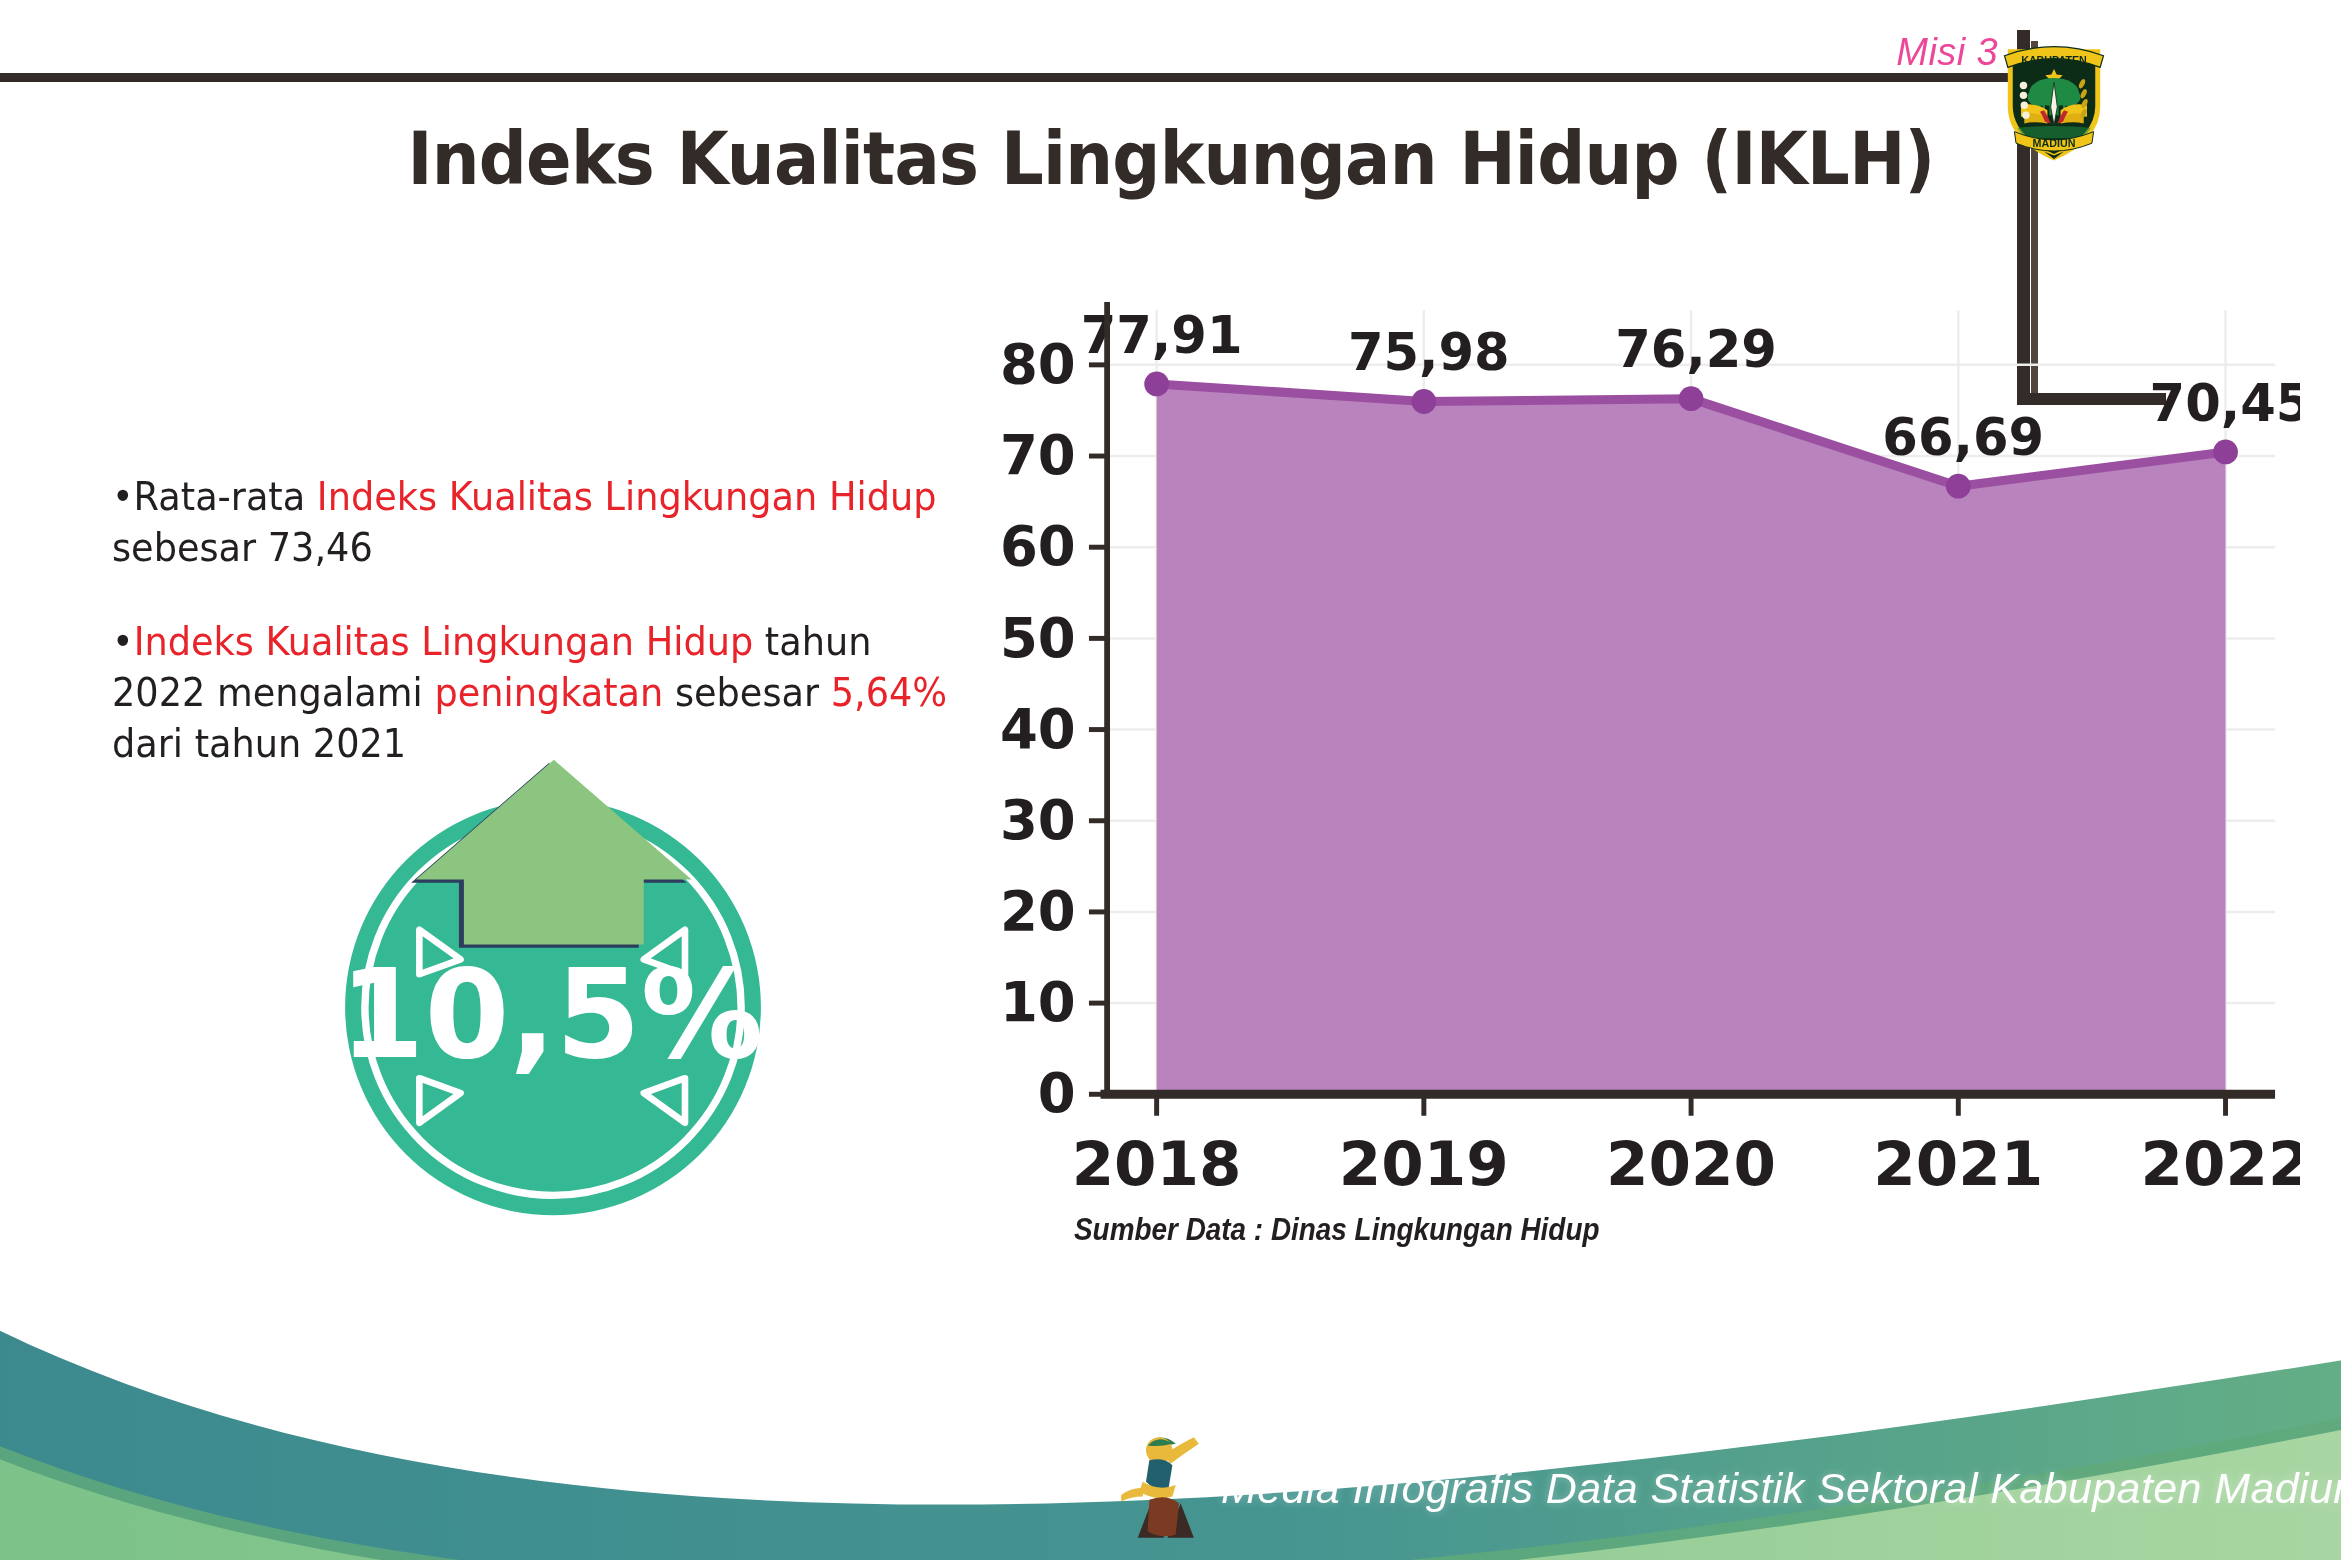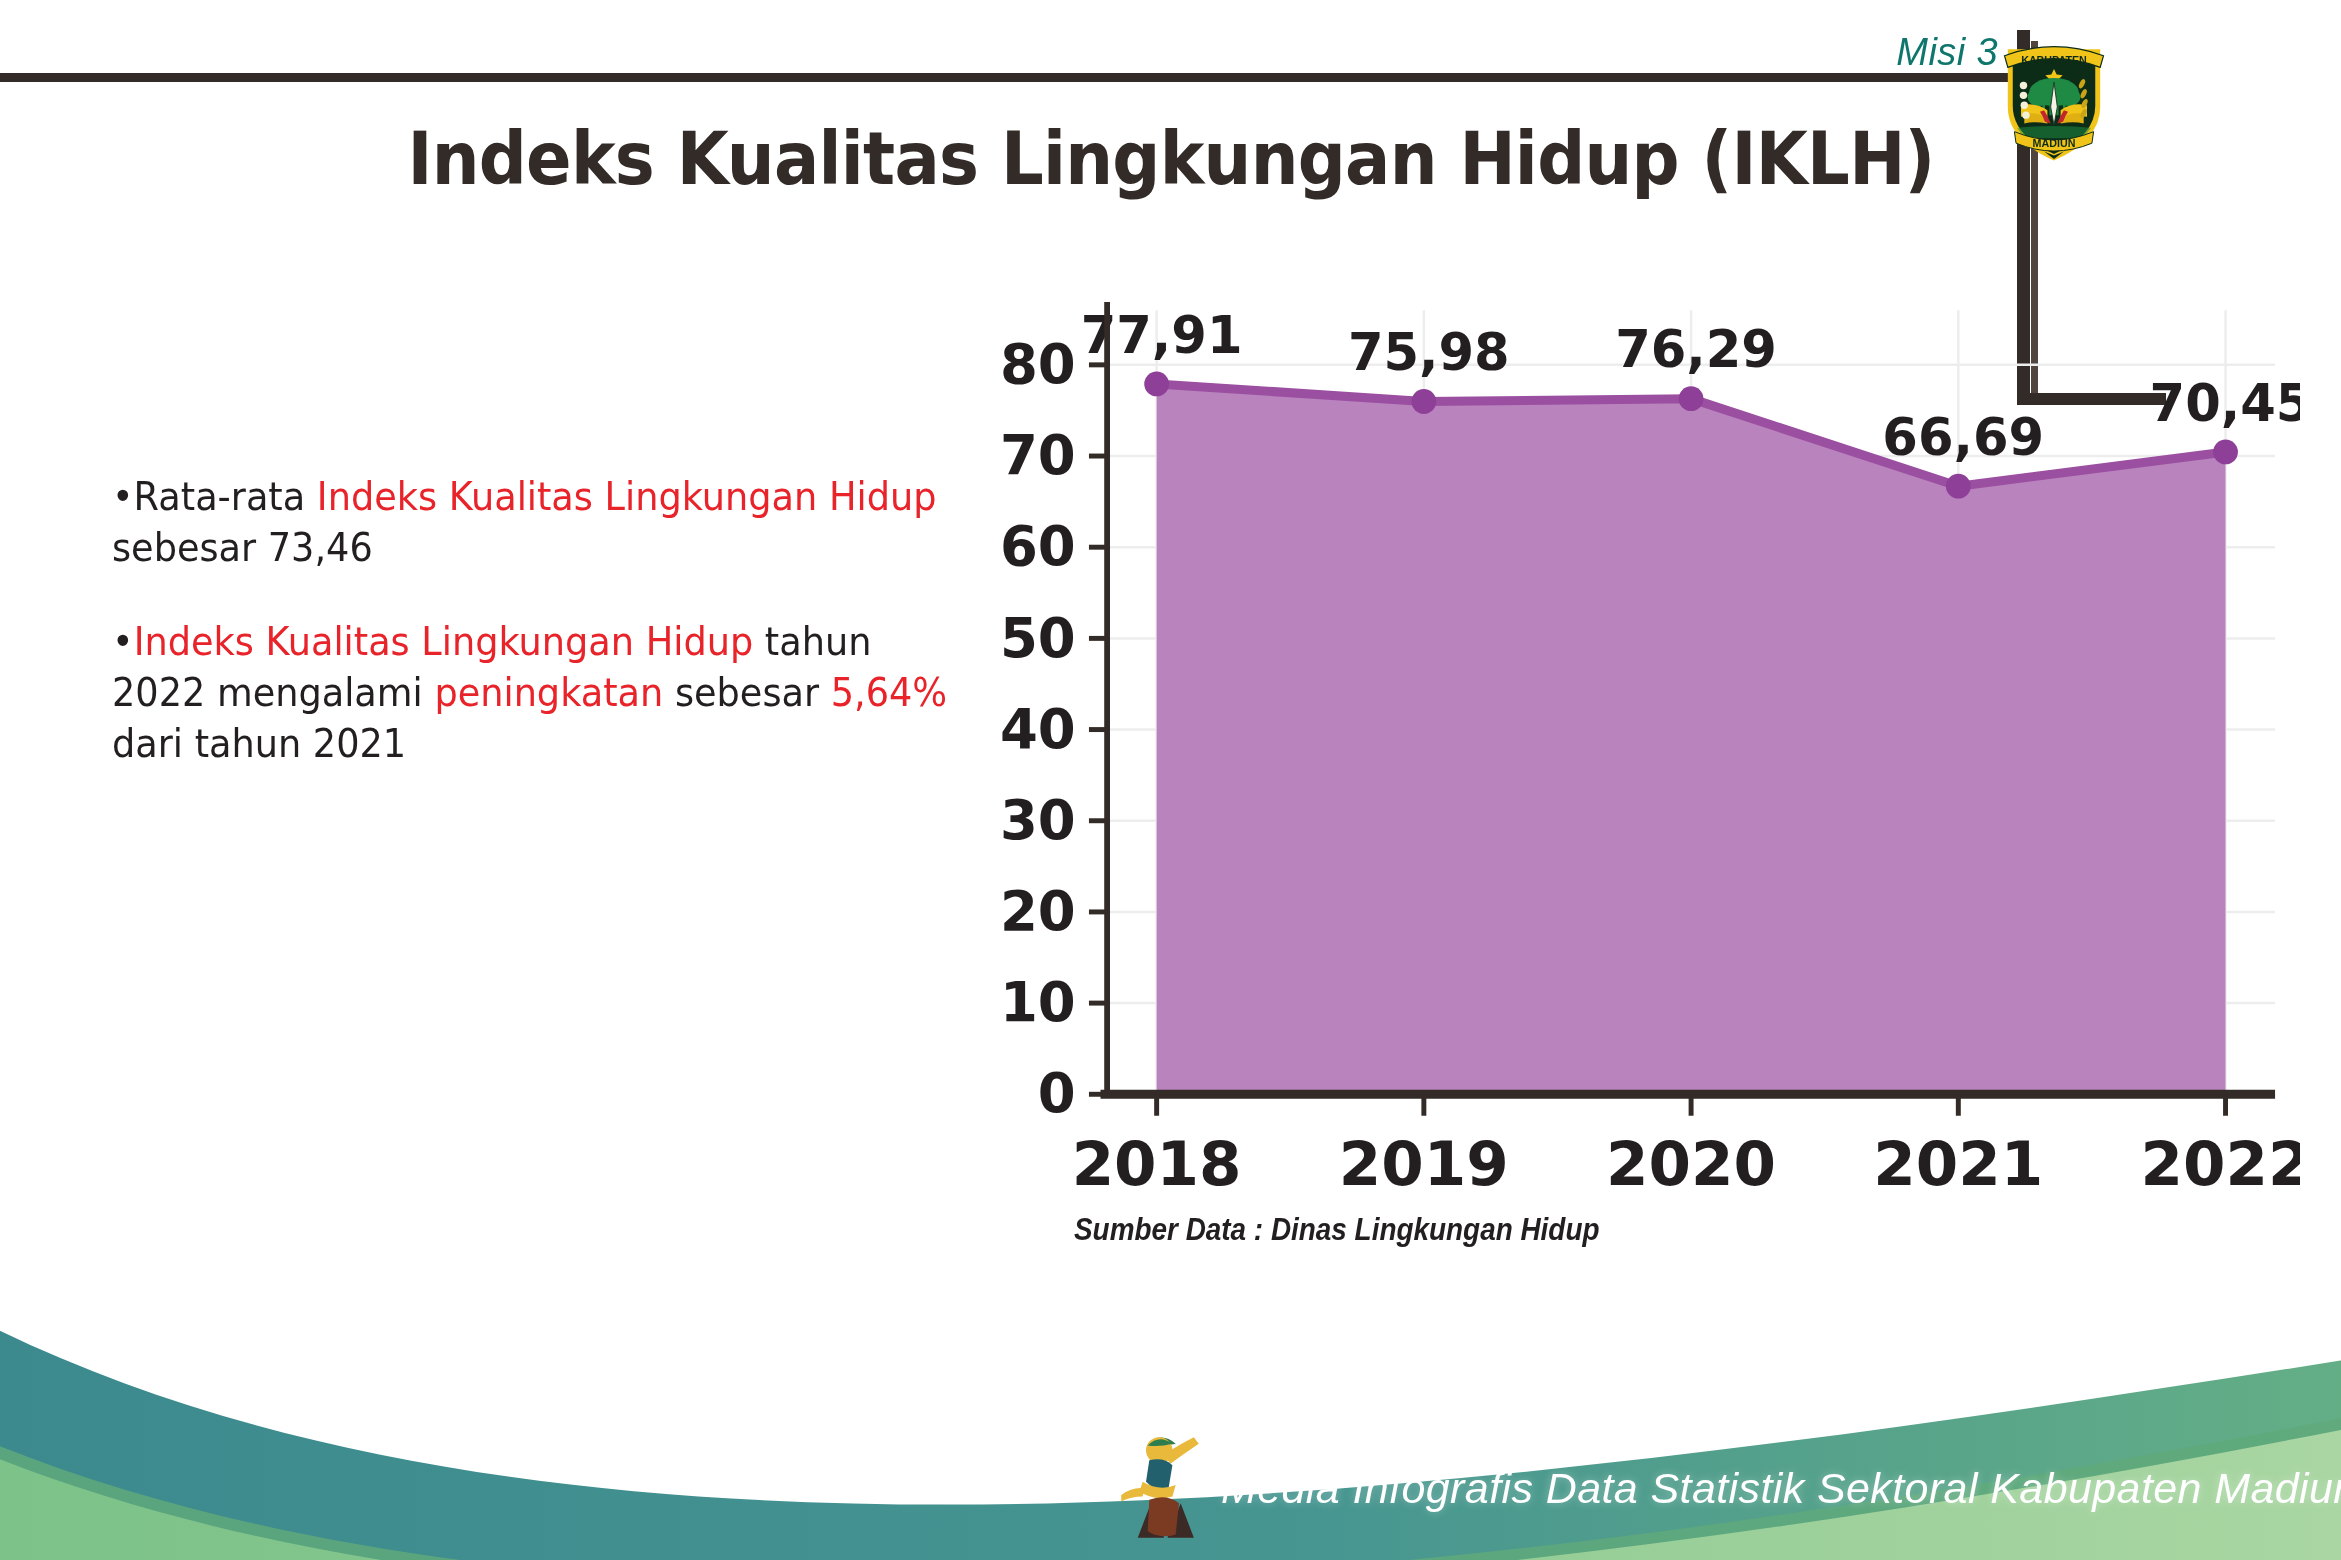--- a/index.html
+++ b/index.html
@@ -25,21 +25,21 @@
     position:absolute;left:2017px;top:393px;width:149px;height:11.6px;
     background:#332B27;
   }
   .bracket-shade-v{
     position:absolute;left:2031px;top:41px;width:7.4px;height:363px;background:#50463F;
   }
   .misi{
     position:absolute;left:1800px;top:23px;width:198px;height:58px;
     text-align:right;
     font-family:"Liberation Sans", sans-serif;
-    font-style:italic;font-size:38px;color:#0f766e;letter-spacing:0.4px;
+    font-style:italic;font-size:38px;color:#ec4899;letter-spacing:0.4px;
     line-height:58px;
   }
   .emblem{
     position:absolute;left:1996px;top:31px;width:116px;height:132px;
   }
   .page-title{
     position:absolute;left:0;top:116px;width:2342px;
     text-align:center;
     font-family:"DejaVu Sans", sans-serif;
     font-weight:bold;
@@ -163,20 +163,41 @@
     </svg>
   </div>
 
   <div class="page-title">Indeks Kualitas Lingkungan Hidup (IKLH)</div>
 
   <div class="bullets">
     <div class="bullet" id="bullet0"><span>•Rata-rata </span><span class="red">Indeks Kualitas Lingkungan Hidup</span><span> sebesar 73,46</span></div>
     <div class="bullet" id="bullet1"><span>•</span><span class="red">Indeks Kualitas Lingkungan Hidup</span><span> tahun 2022 mengalami </span><span class="red">peningkatan</span><span> sebesar </span><span class="red">5,64%</span><span> dari tahun 2021</span></div>
   </div>
 
+  <div class="badge-wrap">
+    <svg viewBox="0 0 560 600" width="462" height="495">
+
+      <circle cx="280" cy="330" r="252" fill="#35B894"></circle>
+      <circle cx="280" cy="330" r="228" fill="none" stroke="#FFFFFF" stroke-width="9"></circle>
+
+      <g fill="none" stroke="#FFFFFF" stroke-width="8" stroke-linejoin="round">
+        <path d="M118 236 L118 290 L168 272 Z"></path>
+        <path d="M440 236 L440 290 L390 272 Z"></path>
+        <path d="M118 470 L118 416 L168 434 Z"></path>
+        <path d="M440 470 L440 416 L390 434 Z"></path>
+      </g>
+
+      <g>
+        <path d="M281 30 L448 175 L390 175 L390 254 L172 254 L172 175 L114 175 Z" fill="#2C3D5E" transform="translate(-6,4)"></path>
+        <path d="M281 30 L448 175 L390 175 L390 254 L172 254 L172 175 L114 175 Z" fill="#8CC57F"></path>
+      </g>
+
+      <text x="278" y="390" text-anchor="middle" font-family="DejaVu Sans, sans-serif" font-size="148" font-weight="bold" fill="#FFFFFF" id="badgeValue">10,5%</text>
+    </svg>
+  </div>
 
   <div class="chart">
     <svg id="chartSvg" viewBox="0 0 1600 1220" width="1321" height="1007">
         <line x1="155" y1="884.5348837209302" x2="1570" y2="884.5348837209302" stroke="#EDEDED" stroke-width="3"></line>
         <line x1="155" y1="774.0697674418604" x2="1570" y2="774.0697674418604" stroke="#EDEDED" stroke-width="3"></line>
         <line x1="155" y1="663.6046511627907" x2="1570" y2="663.6046511627907" stroke="#EDEDED" stroke-width="3"></line>
         <line x1="155" y1="553.1395348837209" x2="1570" y2="553.1395348837209" stroke="#EDEDED" stroke-width="3"></line>
         <line x1="155" y1="442.6744186046511" x2="1570" y2="442.6744186046511" stroke="#EDEDED" stroke-width="3"></line>
         <line x1="155" y1="332.20930232558135" x2="1570" y2="332.20930232558135" stroke="#EDEDED" stroke-width="3"></line>
         <line x1="155" y1="221.74418604651157" x2="1570" y2="221.74418604651157" stroke="#EDEDED" stroke-width="3"></line>

